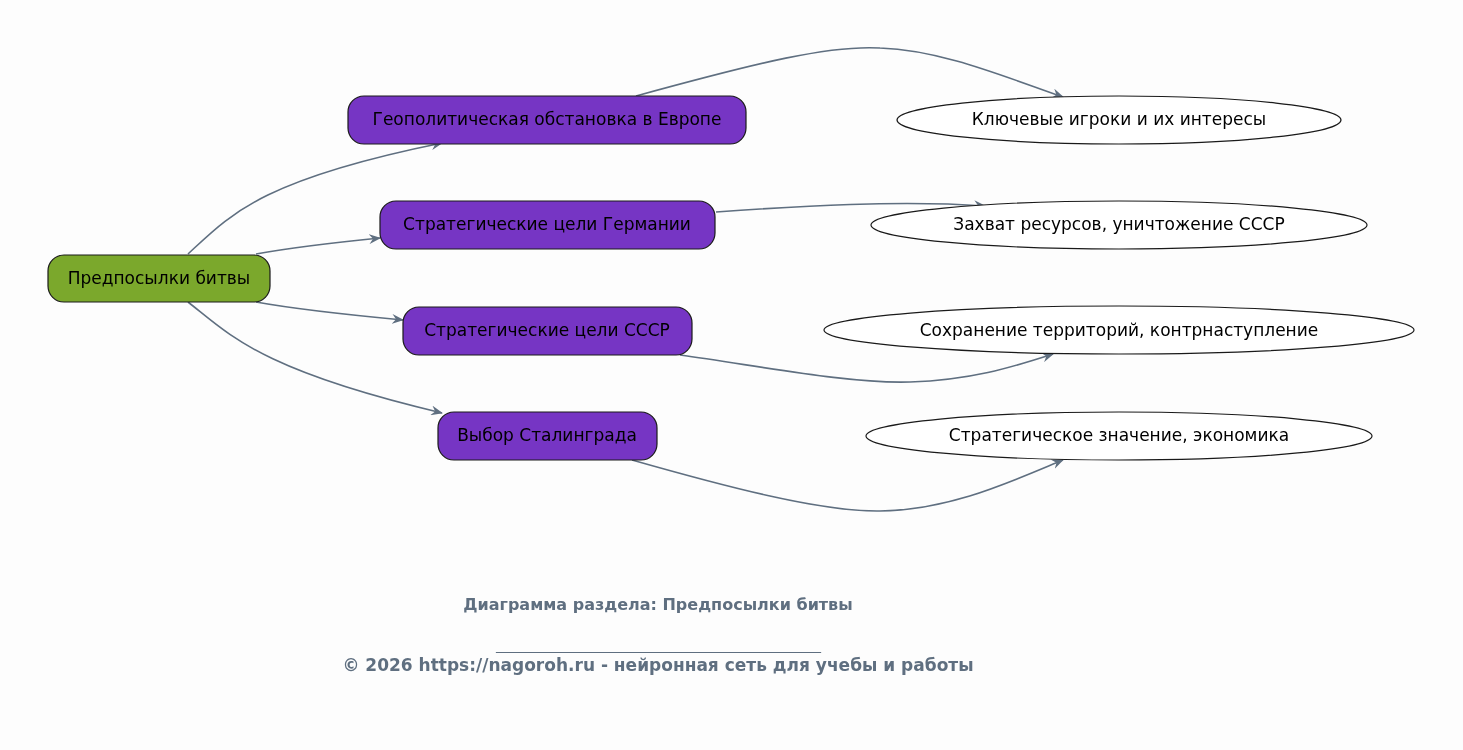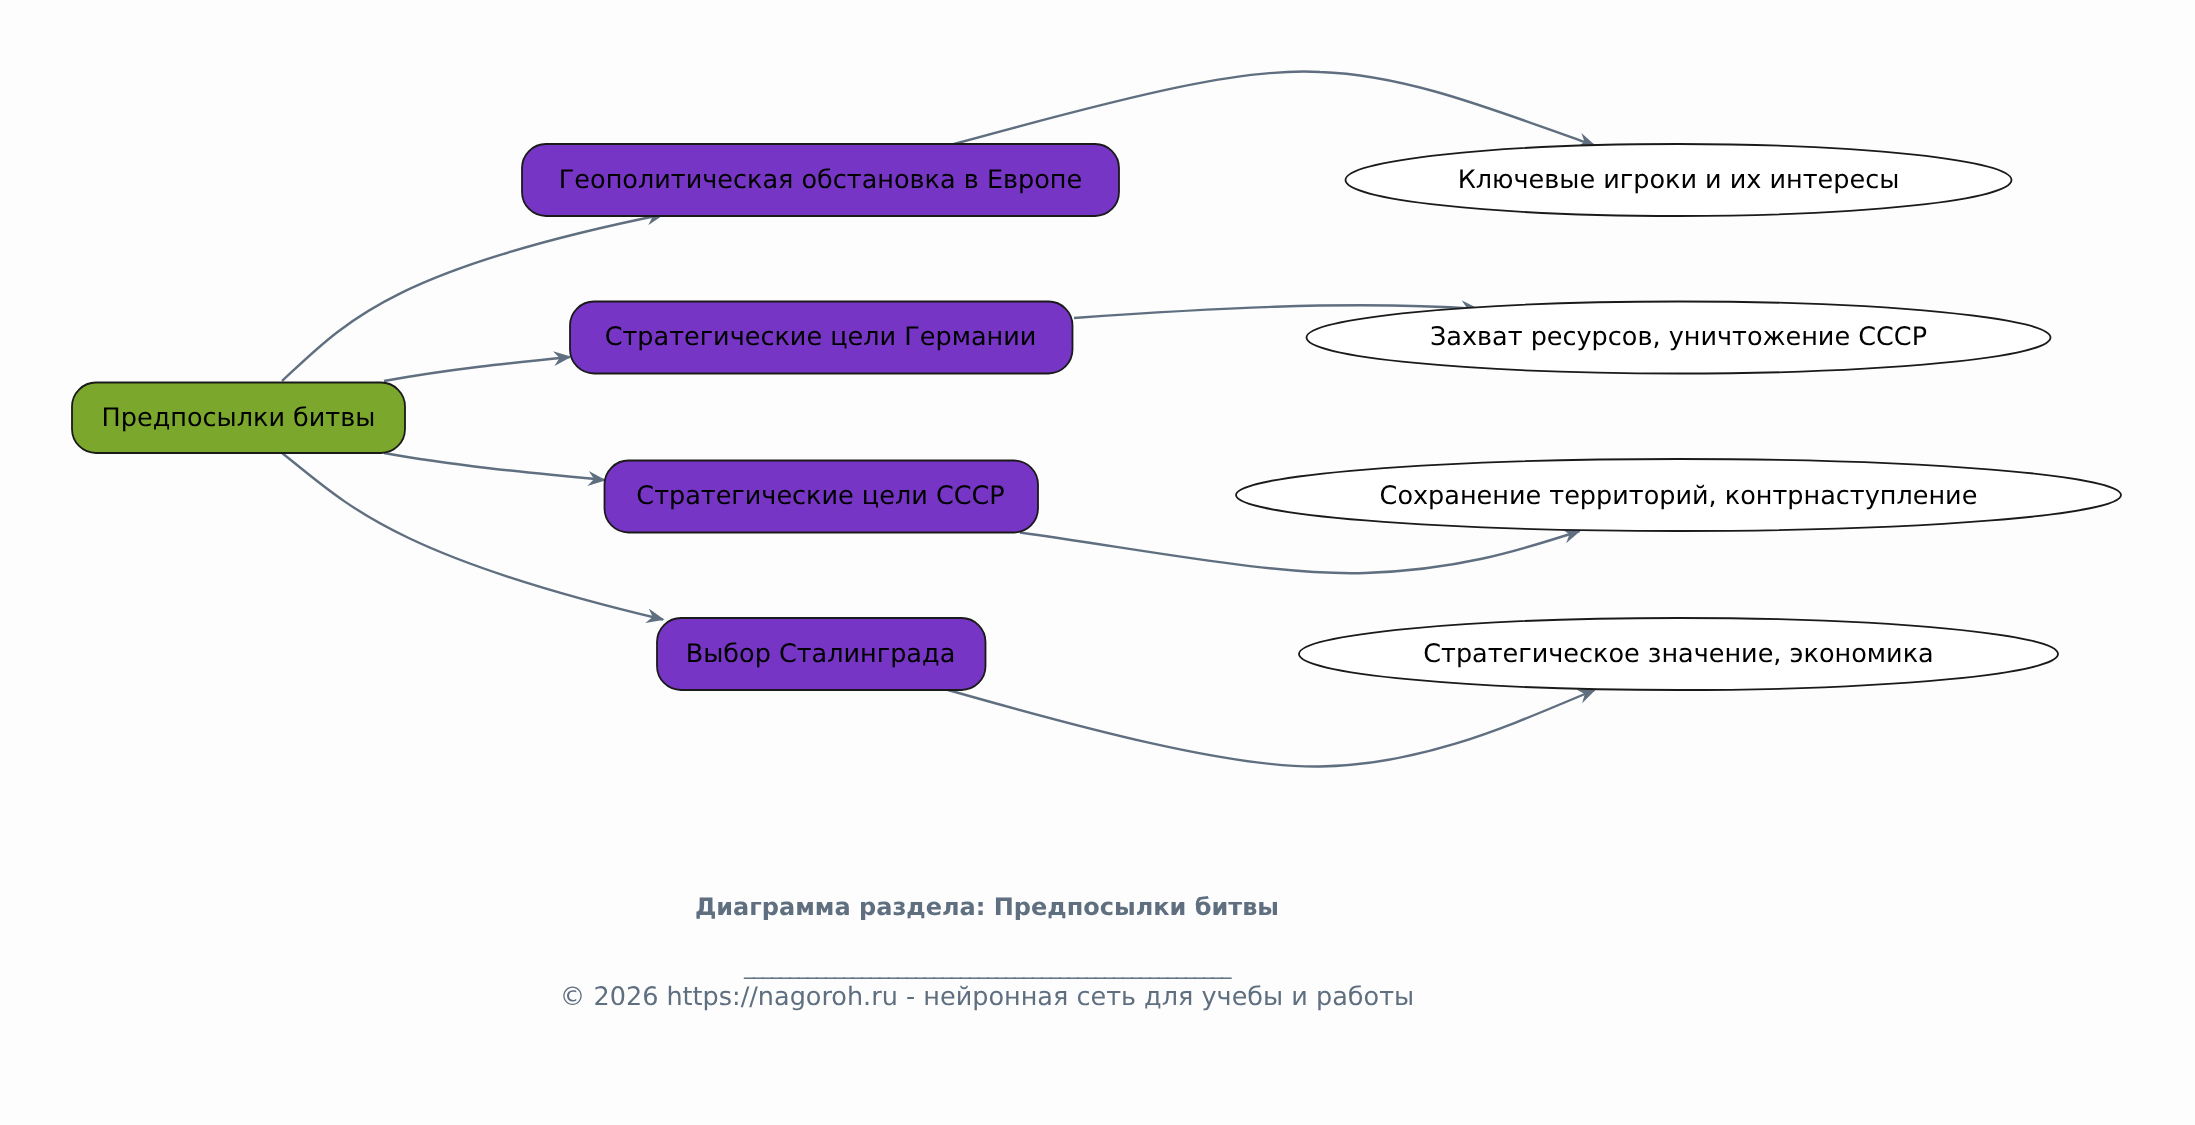--- a/index.html
+++ b/index.html
@@ -68,13 +68,13 @@
     <text class="node-text" x="1119" y="336" text-anchor="middle">Сохранение территорий, контрнаступление</text>
   </g>
   <g>
     <ellipse cx="1119" cy="436" rx="253" ry="24" fill="#ffffff" stroke="#1a1a1a" stroke-width="1.2"></ellipse>
     <text class="node-text" x="1119" y="441" text-anchor="middle">Стратегическое значение, экономика</text>
   </g>
 </svg>
 
 <div class="caption caption-title" style="color: rgb(95, 111, 128);">Диаграмма раздела: Предпосылки битвы</div>
 <div class="caption caption-rule" style="color: rgb(95, 111, 128);">______________________________________________________</div>
-<div class="caption caption-copy" style="color: rgb(95, 111, 128);">© 2026 https://nagoroh.ru - нейронная сеть для учебы и работы</div>
+<div class="caption caption-copy" style="color: rgb(95, 111, 128); font-weight: bold;">© 2026 https://nagoroh.ru - нейронная сеть для учебы и работы</div>
 
 </body></html>

